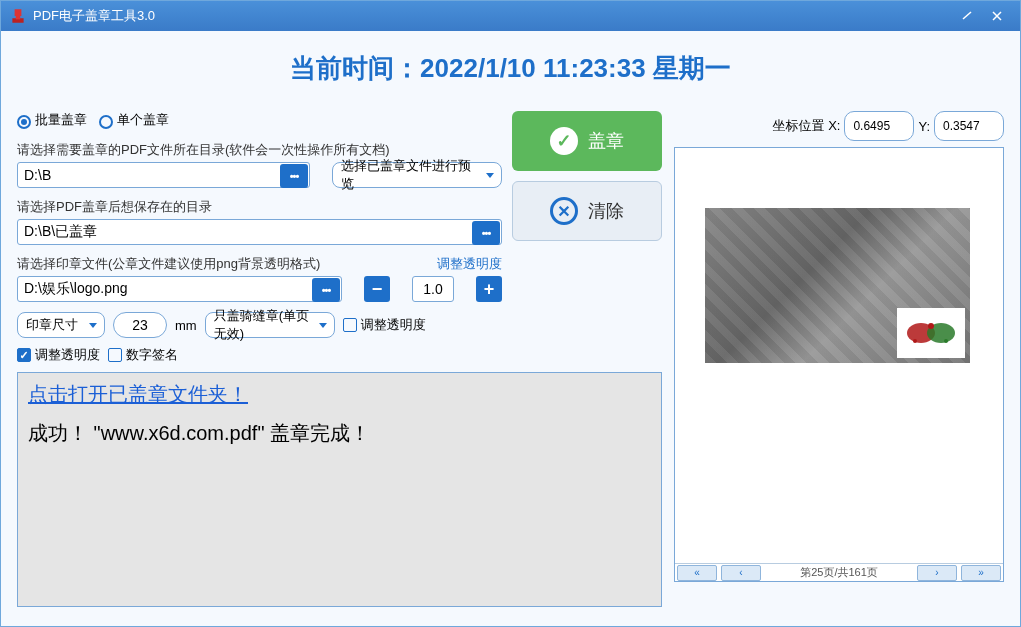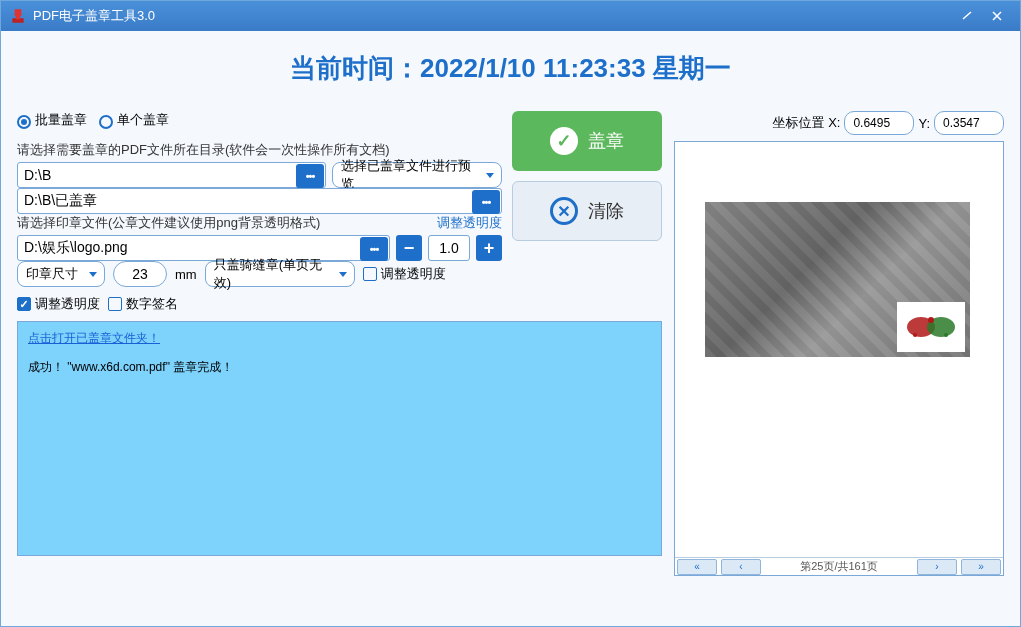--- a/index.html
+++ b/index.html
@@ -12,49 +12,49 @@
 .time-header { text-align: center; font-size: 26px; font-weight: bold; color: #1e6fc9; margin-bottom: 25px; }
 .main-row { display: flex; gap: 12px; }
 .left-col { flex: 1; min-width: 0; }
 .right-col { width: 330px; }
 .radio-row { display: flex; gap: 12px; margin-bottom: 12px; font-size: 13px; }
 .radio-item { display: flex; align-items: flex-end; gap: 4px; cursor: pointer; }
 .radio { width: 14px; height: 14px; border: 2px solid #1e6fc9; border-radius: 50%; display: inline-flex; align-items: center; justify-content: center; }
 .radio.checked::after { content: ""; width: 6px; height: 6px; background: #1e6fc9; border-radius: 50%; }
 .label-line { font-size: 13px; color: #333; margin-bottom: 3px; }
 .label-line .link-right { float: right; color: #1e6fc9; cursor: pointer; font-size: 13px; }
-.input-row { display: flex; gap: 6px; align-items: center; }
+.input-row { display: flex; gap: 22px; margin-bottom: 10px; align-items: center; }
 .text-input { flex: 1; height: 26px; border: 1px solid #7aa8d8; border-radius: 3px; padding: 0 6px; font-size: 14px; background: #fff; display: flex; align-items: center; position: relative; }
 .text-input input { border: none; outline: none; width: 100%; font-size: 14px; background: transparent; }
 .browse-btn { width: 28px; height: 24px; background: #1e6fc9; color: #fff; border-radius: 3px; display: flex; align-items: center; justify-content: center; cursor: pointer; position: absolute; right: 1px; top: 1px; font-size: 11px; font-weight: bold; letter-spacing: -1px; }
 .text-input-wrap { position: relative; flex: 1; }
 .text-input-wrap .text-input { padding-right: 32px; }
 .dropdown { height: 26px; border: 1px solid #7aa8d8; border-radius: 8px; background: #fff; display: flex; align-items: center; padding: 0 22px 0 8px; font-size: 13px; position: relative; cursor: pointer; }
 .dropdown::after { content: ""; position: absolute; right: 7px; top: 10px; border-left: 4px solid transparent; border-right: 4px solid transparent; border-top: 5px solid #1e6fc9; }
 .sq-btn { width: 26px; height: 26px; background: #1e6fc9; color: #fff; border-radius: 3px; display: flex; align-items: center; justify-content: center; cursor: pointer; font-size: 18px; font-weight: bold; }
 .opacity-val { width: 42px; height: 26px; border: 1px solid #7aa8d8; border-radius: 3px; background: #fff; display: flex; align-items: center; justify-content: center; font-size: 14px; }
 .opts-row { display: flex; gap: 8px; align-items: center; margin-bottom: 8px; flex-wrap: wrap; font-size: 13px; }
 .num-input { width: 54px; height: 26px; border: 1px solid #7aa8d8; border-radius: 13px; text-align: center; font-size: 14px; }
 .unit { font-size: 13px; }
 .checkbox { width: 14px; height: 14px; border: 1.5px solid #1e6fc9; border-radius: 2px; display: inline-flex; align-items: center; justify-content: center; cursor: pointer; }
 .checkbox.checked { background: #1e6fc9; }
 .checkbox.checked::after { content: "✓"; color: #fff; font-size: 11px; font-weight: bold; line-height: 1; }
 .chk-item { display: flex; align-items: center; gap: 4px; cursor: pointer; }
-.log-box { border: 1px solid #7aa8d8; background: #7dd3fc; height: 235px; padding: 8px 10px; font-size: 12px; overflow: auto; }
+.log-box { border: 1px solid #7aa8d8; background: #e5e5e5; height: 235px; padding: 8px 10px; font-size: 20px; overflow: auto; }
 .log-link { color: #1b5fd6; text-decoration: underline; cursor: pointer; display: inline-block; margin-bottom: 12px; }
 .big-btn { height: 60px; border-radius: 6px; display: flex; align-items: center; justify-content: center; gap: 10px; font-size: 18px; cursor: pointer; margin-bottom: 10px; }
 .btn-green { background: #5cb85c; color: #fff; }
 .btn-gray { background: #e8eef5; border: 1px solid #b8cce0; color: #333; }
 .btn-icon { width: 28px; height: 28px; border-radius: 50%; display: flex; align-items: center; justify-content: center; }
 .btn-green .btn-icon { background: #fff; color: #5cb85c; font-weight: bold; }
 .btn-gray .btn-icon { border: 3px solid #1e6fc9; color: #1e6fc9; font-weight: bold; font-size: 16px; }
 .action-btns { display: flex; flex-direction: column; width: 150px; }
 .top-actions { display: flex; gap: 10px; align-items: flex-start; }
 .coord-row { display: flex; align-items: center; gap: 4px; font-size: 13px; margin-bottom: 6px; justify-content: flex-end; }
-.coord-input { width: 70px; height: 24px; border: 1px solid #7aa8d8; border-radius: 10px; padding: 0 8px; font-size: 12px; }
+.coord-input { width: 70px; height: 30px; border: 1px solid #7aa8d8; border-radius: 10px; padding: 0 8px; font-size: 12px; }
 .preview-box { border: 1px solid #7aa8d8; background: #fff; height: 435px; position: relative; overflow: hidden; }
 .preview-img { position: absolute; left: 30px; top: 60px; width: 265px; height: 155px; background: linear-gradient(135deg,#888 0%,#666 40%,#999 60%,#777 100%); }
 .preview-img::before { content:""; position:absolute; inset:0; background: repeating-linear-gradient(45deg,rgba(255,255,255,0.05) 0 8px,rgba(0,0,0,0.05) 8px 16px); }
 .stamp-overlay { position: absolute; right: 5px; bottom: 5px; width: 68px; height: 50px; background: #fff; display:flex; align-items:center; justify-content:center; }
 .stamp-overlay svg { width: 60px; height: 44px; }
 .page-nav { position: absolute; bottom: 0; left: 0; right: 0; height: 18px; display: flex; align-items: center; font-size: 11px; background: #fff; border-top: 1px solid #b8cce0; }
 .nav-btn { width: 40px; height: 16px; background: #dbe9f7; border: 1px solid #8fb5dc; display: flex; align-items: center; justify-content: center; cursor: pointer; font-size: 10px; color: #1e6fc9; margin: 0 2px; border-radius: 2px; }
 .page-info { flex: 1; text-align: center; color: #555; }
 </style>
 </head>
@@ -106,20 +106,21 @@
               <div class="text-input">
                 <input value="D:\B" style="">
                 <span class="browse-btn">•••</span>
               </div>
             </div>
             <div class="dropdown" style="width:170px">
               <span>选择已盖章文件进行预览</span>
             </div>
           </div>
 
+          <div class="label-line">请选择PDF盖章后想保存在的目录</div>
           <div class="input-row">
             <div class="text-input-wrap">
               <div class="text-input">
                 <input value="D:\B\已盖章" style="">
                 <span class="browse-btn">•••</span>
               </div>
             </div>
           </div>
 
           <div class="label-line">
@@ -137,21 +138,21 @@
             <span class="opacity-val">1.0</span>
             <span class="sq-btn">+</span>
           </div>
 
           <div class="opts-row">
             <div class="dropdown" style="width:88px">
               <span>印章尺寸</span>
             </div>
             <input class="num-input" value="23" style="">
             <span class="unit">mm</span>
-            <div class="dropdown" style="width:150px">
+            <div class="dropdown" style="width:130px">
               <span>只盖骑缝章(单页无效)</span>
             </div>
             <div class="chk-item">
               <span class="checkbox"></span>
               <span>调整透明度</span>
             </div>
             <div class="chk-item">
               <span class="checkbox checked"></span>
               <span>调整透明度</span>
             </div>

